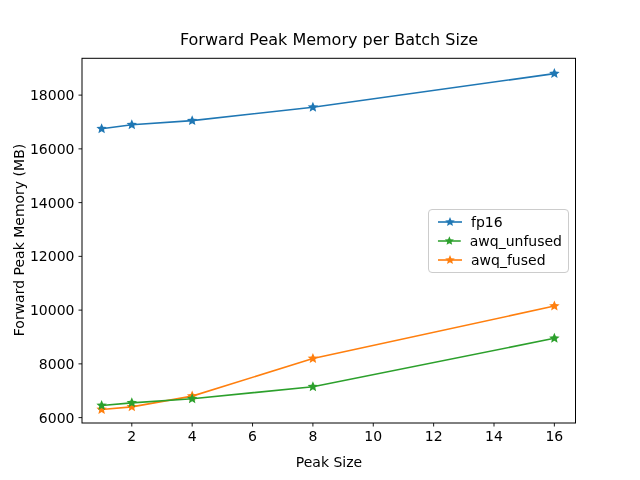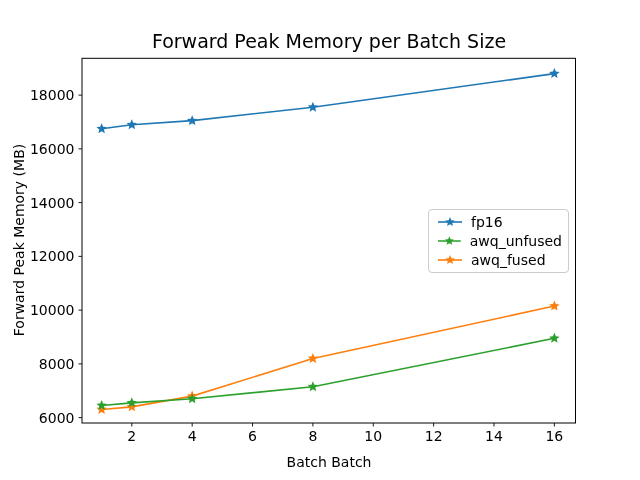--- a/index.html
+++ b/index.html
@@ -14,21 +14,21 @@
     height: 480px;
     background: #ffffff;
     overflow: hidden;
   }
   .chart-title {
     position: absolute;
     left: 82px;
     width: 494px;
     top: 30px;
     text-align: center;
-    font-size: 19px;
+    font-size: 16px;
     color: #000000;
     white-space: nowrap;
   }
   .xlabel {
     position: absolute;
     left: 82px;
     width: 494px;
     top: 454px;
     text-align: center;
     font-size: 14px;
@@ -74,21 +74,21 @@
     color: #000000;
     line-height: 1;
   }
 </style>
 </head>
 <body>
 
 <div class="figure">
   <div class="chart-title">Forward Peak Memory per Batch Size</div>
   <div class="ylabel">Forward Peak Memory (MB)</div>
-  <div class="xlabel">Batch Batch</div>
+  <div class="xlabel">Peak Size</div>
 
   <svg id="plot-svg" width="640" height="480" viewBox="0 0 640 480">
       <polyline points="101.62,128.71 131.80,124.68 192.17,120.65 312.90,107.21 554.37,73.62" fill="none" stroke="#1f77b4" stroke-width="1.6"></polyline>
       <path d="M101.62,123.21L103.09,126.69L106.85,127.01L104.00,129.49L104.85,133.16L101.62,131.21L98.39,133.16L99.24,129.49L96.39,127.01L100.15,126.69Z" fill="#1f77b4"></path>
       <path d="M131.80,119.18L133.27,122.66L137.03,122.98L134.18,125.45L135.04,129.13L131.80,127.18L128.57,129.13L129.43,125.45L126.57,122.98L130.33,122.66Z" fill="#1f77b4"></path>
       <path d="M192.17,115.15L193.64,118.63L197.40,118.95L194.55,121.42L195.40,125.10L192.17,123.15L188.94,125.10L189.79,121.42L186.94,118.95L190.70,118.63Z" fill="#1f77b4"></path>
       <path d="M312.90,101.71L314.37,105.19L318.13,105.51L315.28,107.99L316.14,111.66L312.90,109.71L309.67,111.66L310.53,107.99L307.67,105.51L311.43,105.19Z" fill="#1f77b4"></path>
       <path d="M554.37,68.12L555.84,71.60L559.60,71.92L556.75,74.39L557.60,78.07L554.37,76.12L551.14,78.07L551.99,74.39L549.14,71.92L552.90,71.60Z" fill="#1f77b4"></path>
       <polyline points="101.62,409.56 131.80,406.87 192.17,396.12 312.90,358.50 554.37,306.09" fill="none" stroke="#ff7f0e" stroke-width="1.6"></polyline>
       <path d="M101.62,404.06L103.09,407.54L106.85,407.86L104.00,410.33L104.85,414.01L101.62,412.06L98.39,414.01L99.24,410.33L96.39,407.86L100.15,407.54Z" fill="#ff7f0e"></path>

